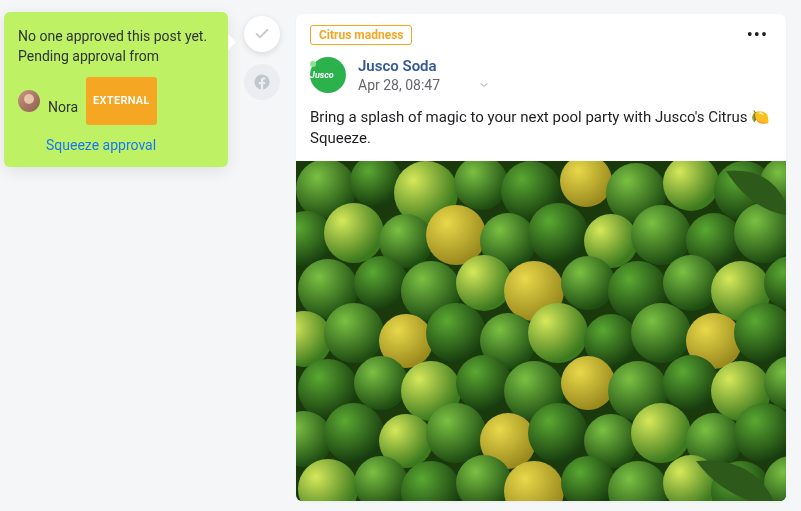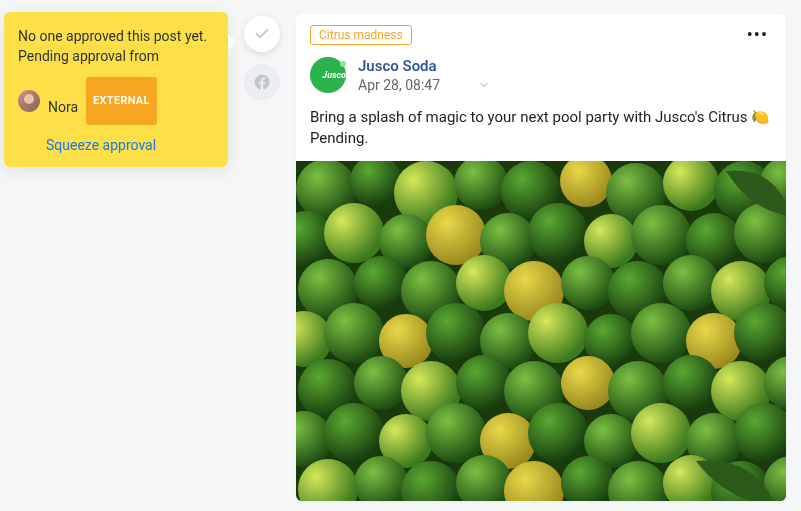--- a/index.html
+++ b/index.html
@@ -11,21 +11,21 @@
     position: relative;
     overflow: hidden;
   }
 
   
   .approval-card {
     position: absolute;
     top: 12px;
     left: 4px;
     width: 224px;
-    background: #fde047;
+    background: #bef264;
     border-radius: 6px;
     box-shadow: 0 4px 16px rgba(0,0,0,0.09);
     padding: 14px 14px 12px 14px;
     font-size: 14px;
     color: #2f3337;
     line-height: 1.45;
   }
   .approval-card::after {
     content: "";
     position: absolute;
@@ -120,21 +120,21 @@
     justify-content: space-between;
     align-items: center;
     padding: 10px 14px 6px 14px;
   }
   .tag {
     border: 1px solid #f5a623;
     color: #f5a623;
     font-size: 12px;
     padding: 2px 8px;
     border-radius: 3px;
-    font-weight: 400;
+    font-weight: 700;
   }
   .more-btn {
     color: #1c1e21;
     font-size: 18px;
     letter-spacing: 1px;
     cursor: pointer;
     padding: 0 4px;
   }
   .post-meta {
     display: flex;
@@ -142,21 +142,21 @@
     padding: 6px 14px 10px 14px;
     align-items: center;
   }
   .brand-logo {
     width: 36px;
     height: 36px;
     border-radius: 50%;
     background: #2bb24c;
     display:flex;
     align-items:center;
-    justify-content:flex-end;
+    justify-content:flex-start;
     color:#fff;
     font-size:9px;
     font-weight:700;
     font-style: italic;
     flex-shrink:0;
     position: relative;
   }
   .brand-logo::before{
     content:"";
     position:absolute;
@@ -235,21 +235,21 @@
       <span class="account-name">Jusco Soda</span>
       <div class="post-date-row">
         <span class="post-date">Apr 28, 08:47</span>
         <svg class="chevron-svg" viewBox="0 0 24 24" fill="none" stroke="#9aa0a6" stroke-width="2" stroke-linecap="round" stroke-linejoin="round">
           <polyline points="6 9 12 15 18 9"></polyline>
         </svg>
       </div>
     </div>
   </div>
   <div class="post-body">
-    <span>Bring a splash of magic to your next pool party with Jusco's Citrus </span><span class="lemon-emoji">🍋</span><span> Pending.</span>
+    <span>Bring a splash of magic to your next pool party with Jusco's Citrus </span><span class="lemon-emoji">🍋</span><span> Squeeze.</span>
   </div>
   <svg class="post-image" viewBox="0 0 490 340" preserveAspectRatio="xMidYMid slice" aria-label="Pile of green and yellow citrus limes">
     <defs>
       <radialGradient id="g1" cx="30%" cy="30%" r="70%">
         <stop offset="0%" stop-color="#d6e85a"></stop>
         <stop offset="100%" stop-color="#3d7a1e"></stop>
       </radialGradient>
       <radialGradient id="g2" cx="35%" cy="30%" r="70%">
         <stop offset="0%" stop-color="#7bc043"></stop>
         <stop offset="100%" stop-color="#1e4d12"></stop>

